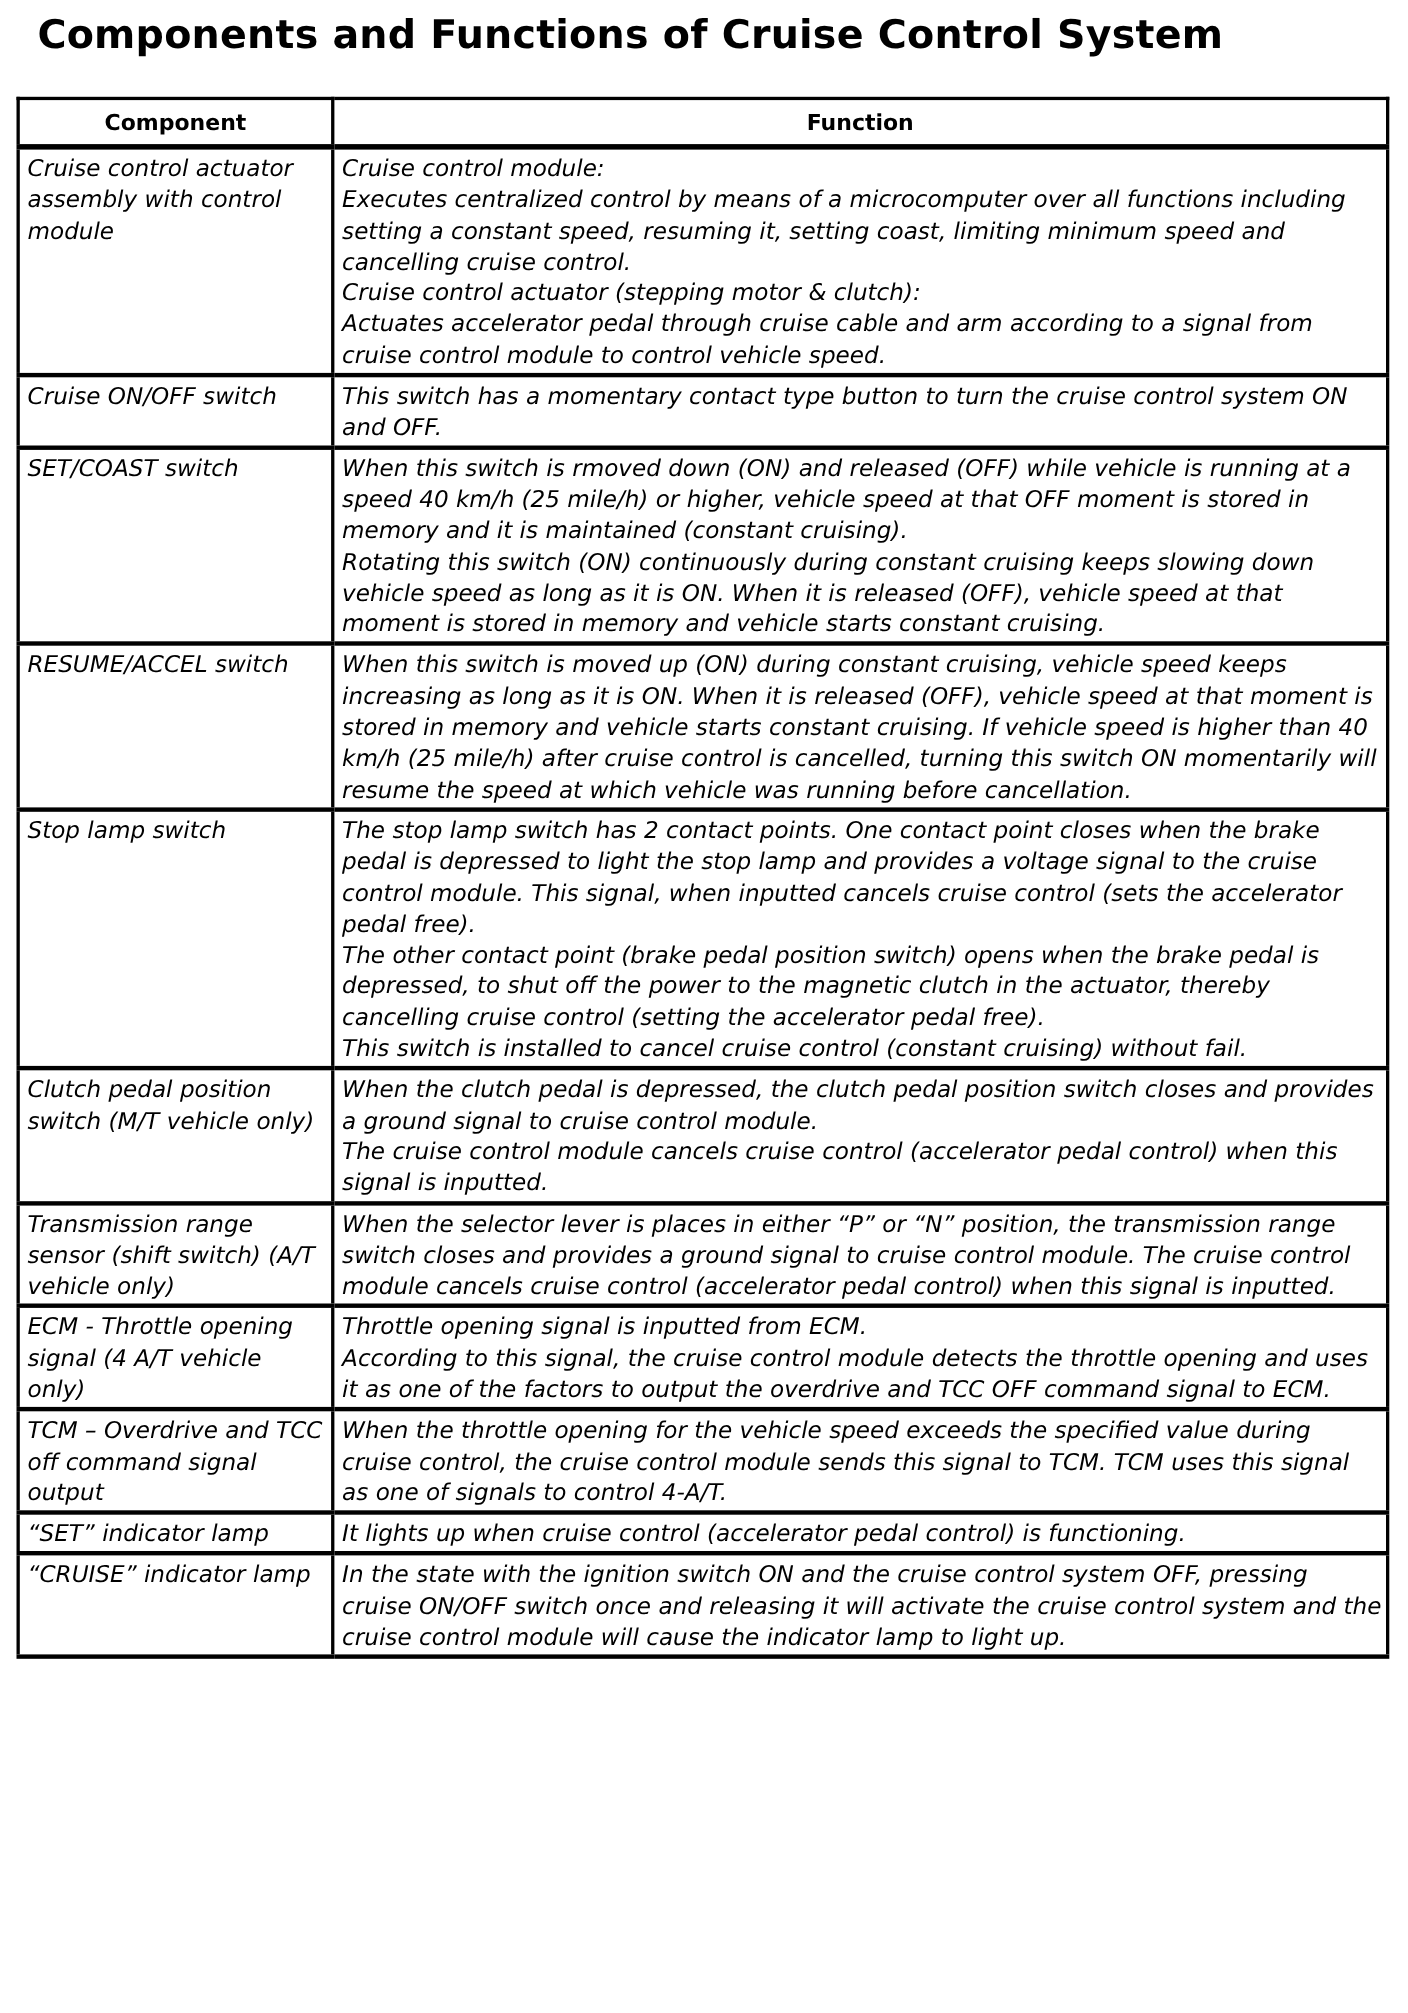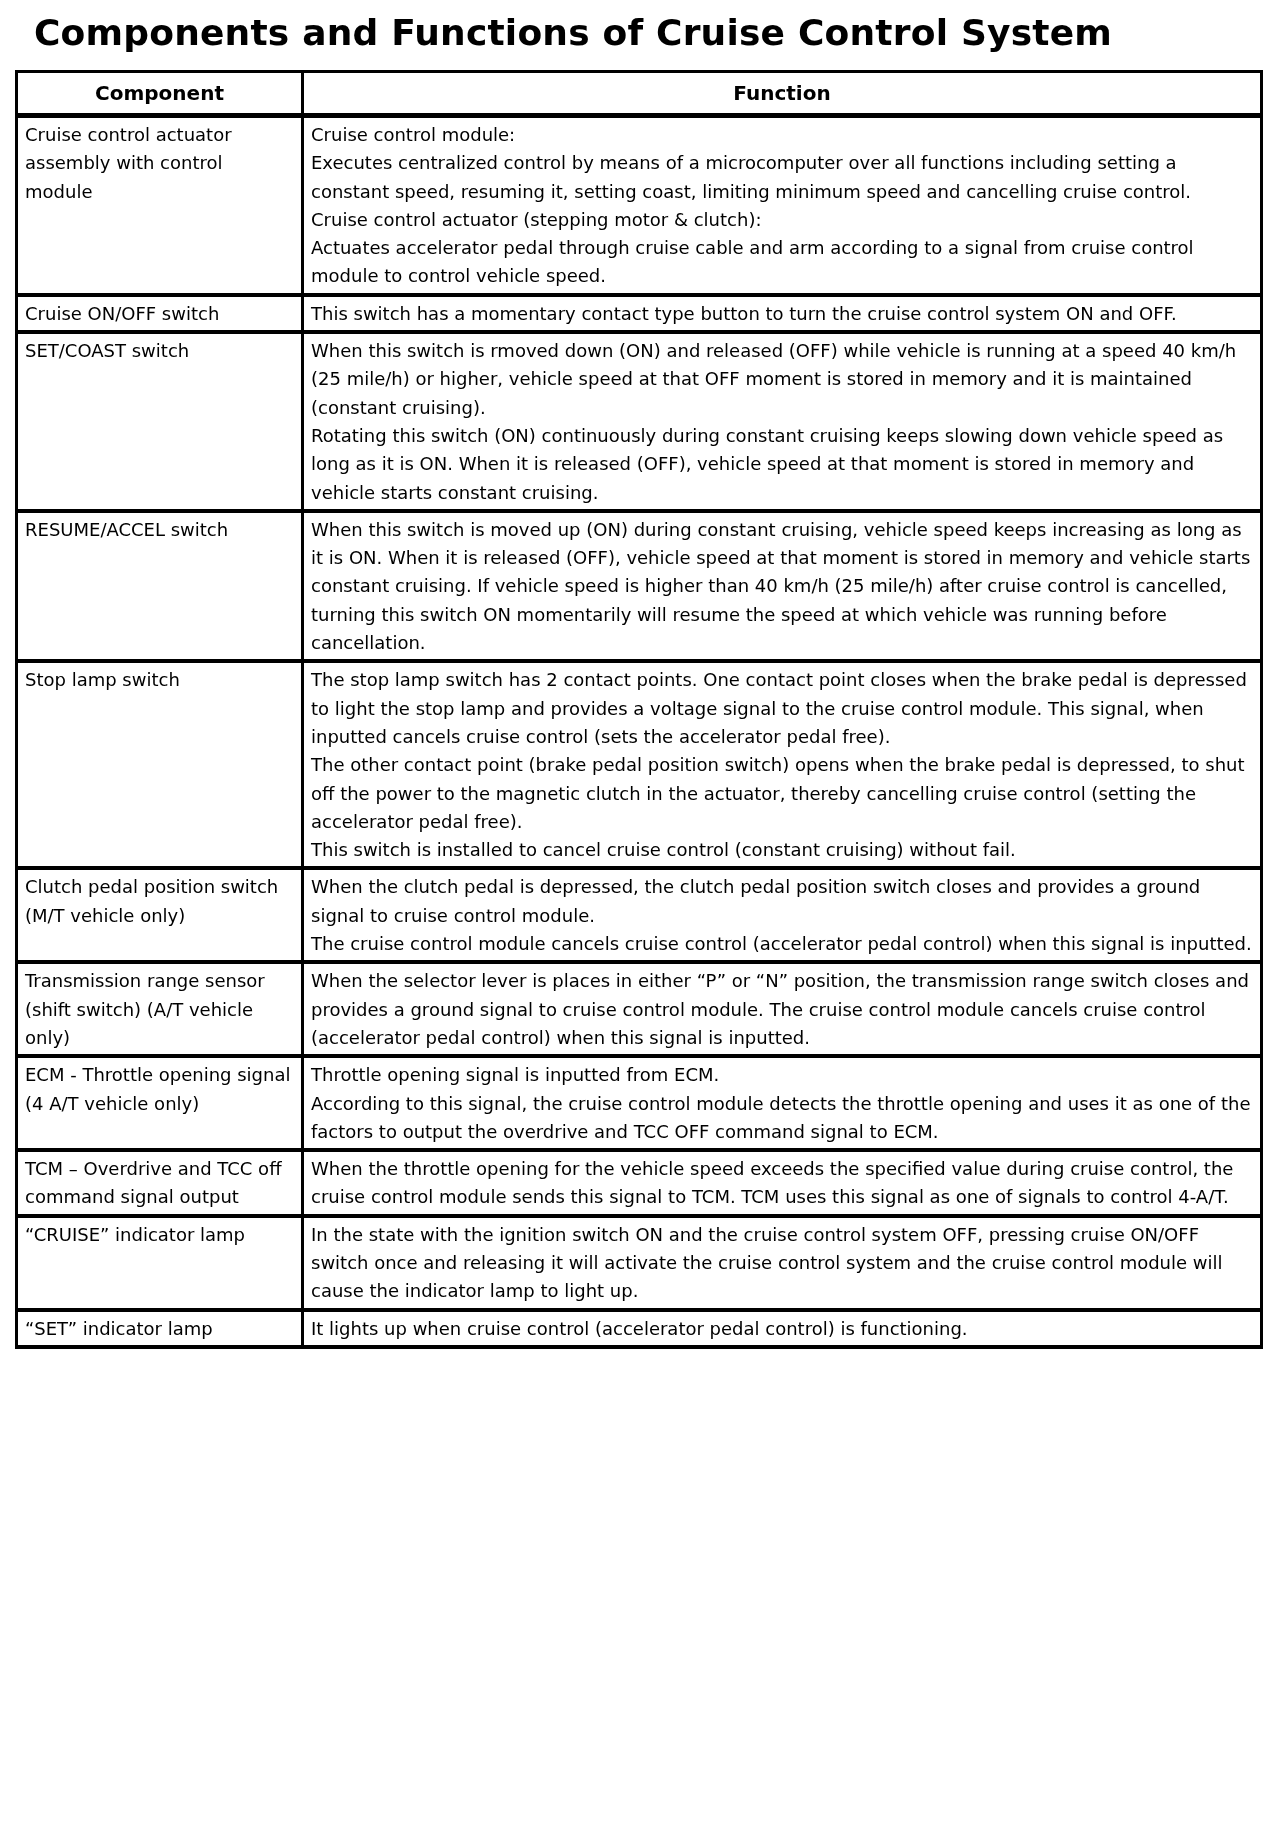--- a/index.html
+++ b/index.html
@@ -23,21 +23,21 @@
       font-family: "DejaVu Sans", sans-serif;
       font-weight: bold;
       font-size: 36px;
       line-height: 50px;
       letter-spacing: 0.2px;
       white-space: nowrap;
     }
     .table-wrap {
       position: absolute;
       left: 15px;
-      top: 70px;
+      top: 88px;
       width: 1095px;
     }
     table.cc-table {
       width: 1245px;
       border-collapse: collapse;
       table-layout: fixed;
       border: 3px solid #000;
     }
     table.cc-table col.c1 { width: 286px; }
     table.cc-table col.c2 { width: 959px; }
@@ -47,30 +47,31 @@
       font-size: 20px;
       height: 40px;
       padding: 0;
       text-align: center;
       vertical-align: middle;
       border: 3px solid #000;
       border-bottom: 5px solid #000;
     }
     table.cc-table td {
       font-family: "DejaVu Sans", sans-serif;
-      font-size: 18px;
+      font-size: 21px;
       line-height: 28.3px;
       vertical-align: top;
       padding: 3px 6px 2px 8px;
       border-left: 3px solid #000;
       border-right: 3px solid #000;
       border-top: 4px solid #000;
       border-bottom: 4px solid #000;
       white-space: pre-line;
       word-wrap: break-word;
+      font-style: italic;
     }
     table.cc-table td.comp {
       padding-left: 7px;
     }
     table.cc-table td.func {
       padding-left: 7px;
       padding-right: 4px;
     }
   </style>
 </head>
@@ -129,22 +130,22 @@
       <tr>
         <td class="comp">ECM - Throttle opening signal (4 A/T vehicle only)</td>
         <td class="func">Throttle opening signal is inputted from ECM.
 According to this signal, the cruise control module detects the throttle opening and uses it as one of the factors to output the overdrive and TCC OFF command signal to ECM.</td>
       </tr>
       <tr>
         <td class="comp">TCM – Overdrive and TCC off command signal output</td>
         <td class="func">When the throttle opening for the vehicle speed exceeds the specified value during cruise control, the cruise control module sends this signal to TCM. TCM uses this signal as one of signals to control 4-A/T.</td>
       </tr>
       <tr>
+        <td class="comp">“SET” indicator lamp</td>
+        <td class="func">It lights up when cruise control (accelerator pedal control) is functioning.</td>
+      </tr>
+      <tr>
         <td class="comp">“CRUISE” indicator lamp</td>
         <td class="func">In the state with the ignition switch ON and the cruise control system OFF, pressing cruise ON/OFF switch once and releasing it will activate the cruise control system and the cruise control module will cause the indicator lamp to light up.</td>
-      </tr>
-      <tr>
-        <td class="comp">“SET” indicator lamp</td>
-        <td class="func">It lights up when cruise control (accelerator pedal control) is functioning.</td>
       </tr>
     </tbody>
   </table>
 </div>
 
 </body></html>

